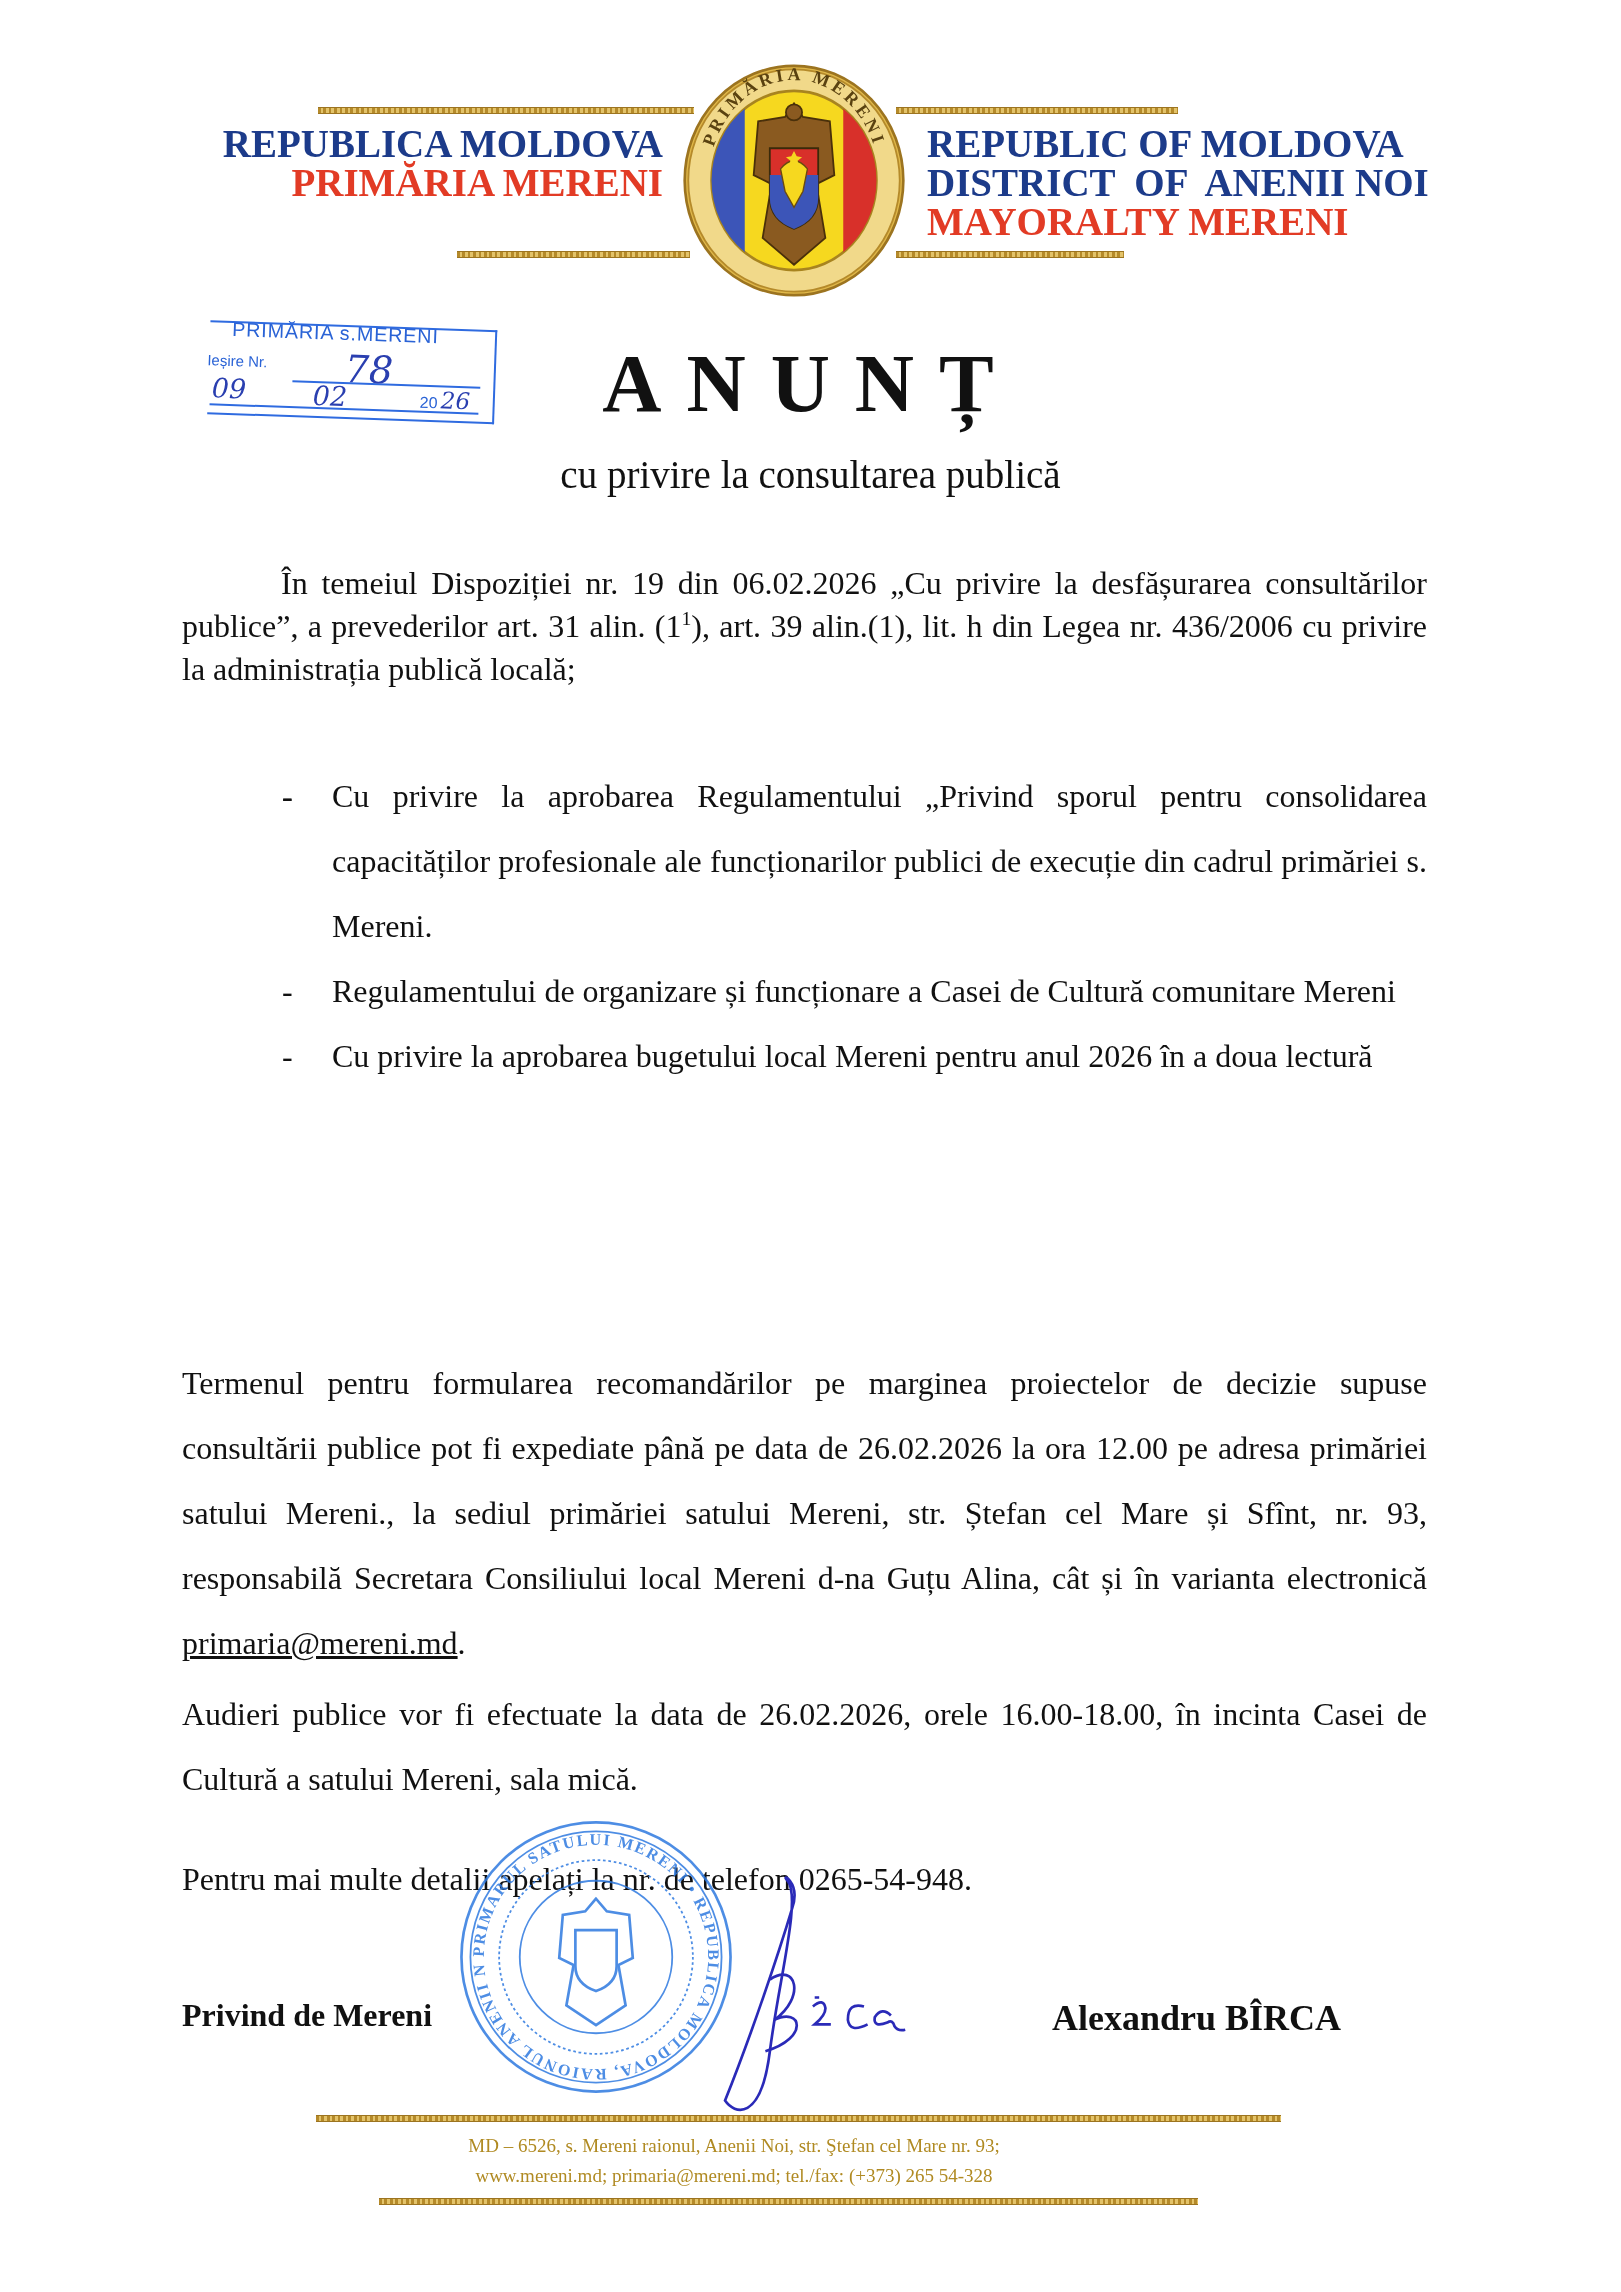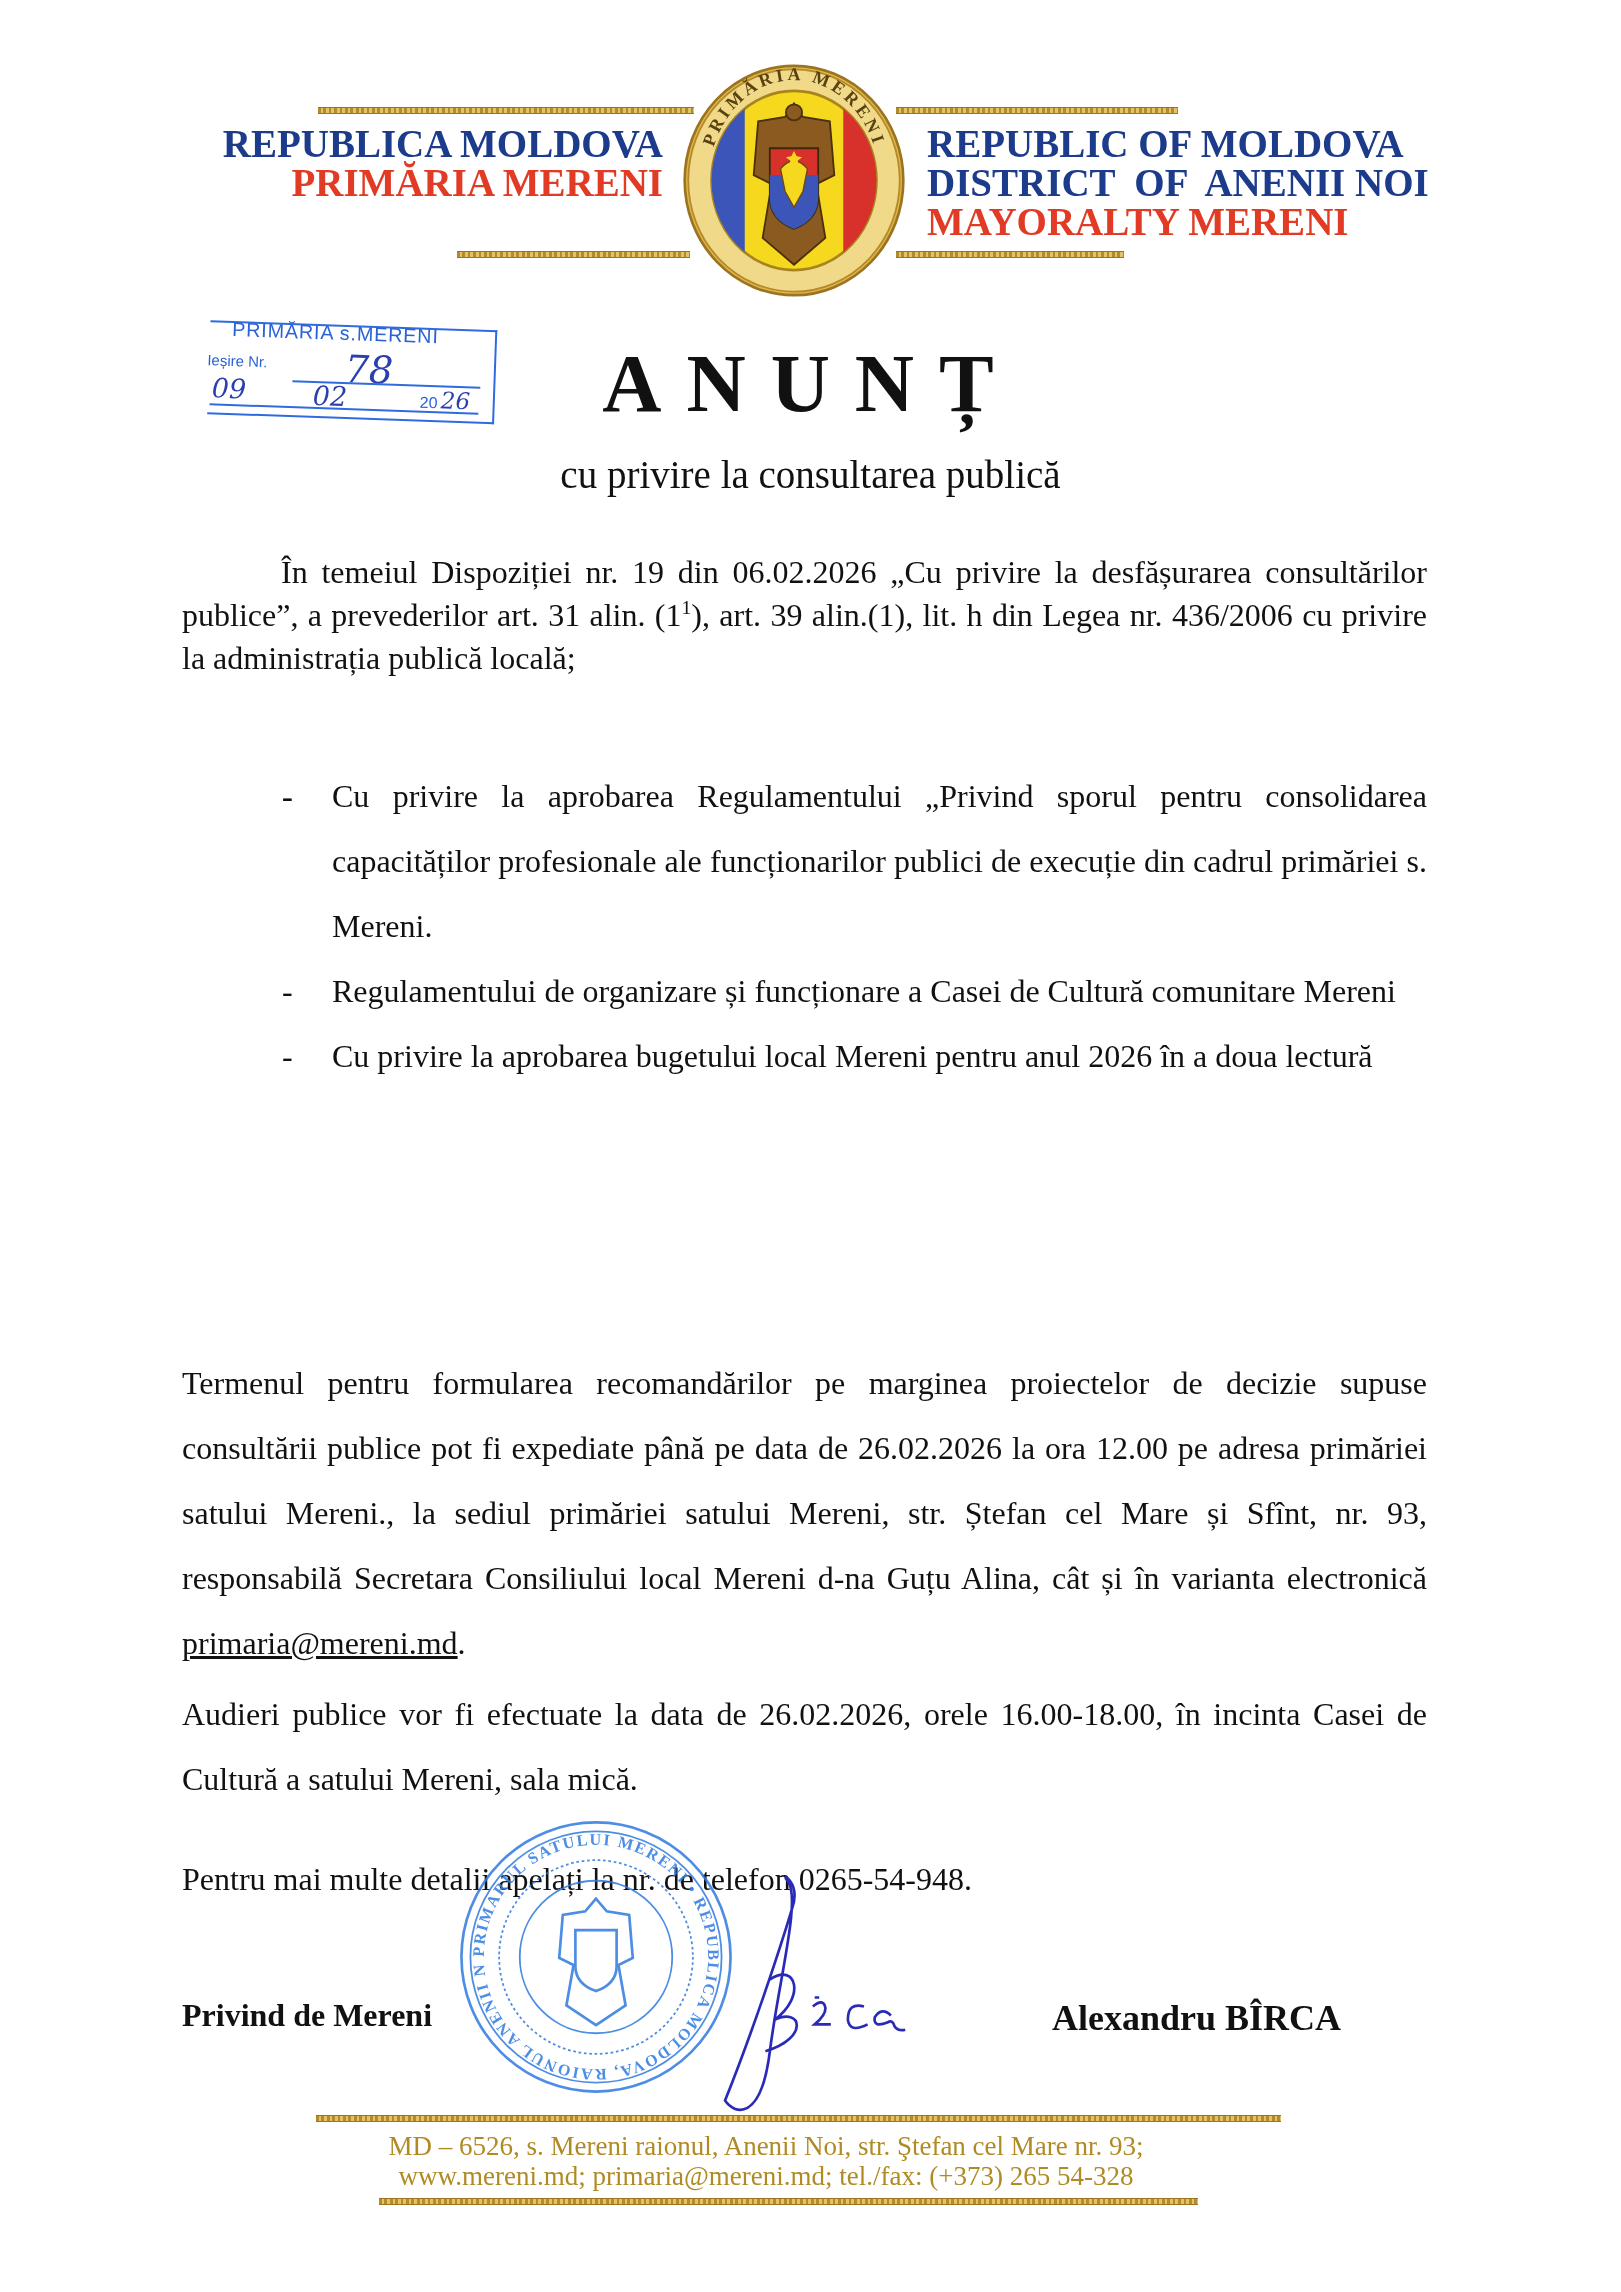--- a/index.html
+++ b/index.html
@@ -23,36 +23,36 @@
   .reg-stamp .hw { position:absolute; font-family: "DejaVu Serif", serif; font-style: italic; color: #2a3fb0; }
   .reg-stamp .line { position:absolute; height: 1.8px; background:#2f6be0; }
 
   
   .title { left: 0; width: 1621px; top: 339px; text-align: center; font-weight: bold; font-size: 82px; letter-spacing: 25px; line-height: 90px; }
   .subtitle { left: 0; width: 1621px; top: 452px; text-align: center; font-size: 39px; line-height: 45px; }
 
   
   .body-text { font-size: 32px; line-height: 43px; }
   .para { left: 182px; width: 1245px; text-align: justify; }
-  .indent { text-indent: 99px; }
+  .indent { text-indent: 99px; margin-top: 11px; }
   .list { left: 182px; width: 1245px; }
   .li { position: relative; padding-left: 150px; font-size: 32px; line-height: 65px; text-align: justify; }
   .li .dash { position: absolute; left: 100px; top: 0; }
   .lower { font-size: 32px; line-height: 65px; text-align: justify; }
   .email { text-decoration: underline; }
   sup { font-size: 19.7px; line-height: 0; }
 
   
   .seal { left: 448px; top: 1809px; width: 296px; height: 296px; }
   .sig-label { left: 182px; top: 1997px; font-weight: bold; font-size: 32px; }
   .sig-name { left: 1052px; top: 1997px; font-weight: bold; font-size: 36px; text-align: center; }
   .signature { left: 716px; top: 1872px; width: 296px; height: 251px; }
 
   
-  .footer { left: 0; width: 1468px; top: 2131px; text-align: center; color: #b08a22; font-size: 27px; line-height: 30px; margin-left: 32px; }
+  .footer { left: 0; width: 1468px; top: 2131px; text-align: center; color: #b08a22; font-size: 19px; line-height: 30px; }
 </style>
 </head>
 <body>
 
 <div class="abs gold-rule" style="left:318px; top:107px; width:376px;"></div>
 <div class="abs gold-rule" style="left:896px; top:107px; width:282px;"></div>
 <div class="abs gold-rule" style="left:457px; top:251px; width:233px;"></div>
 <div class="abs gold-rule" style="left:896px; top:251px; width:228px;"></div>
 
 <div class="abs hdr-left">

